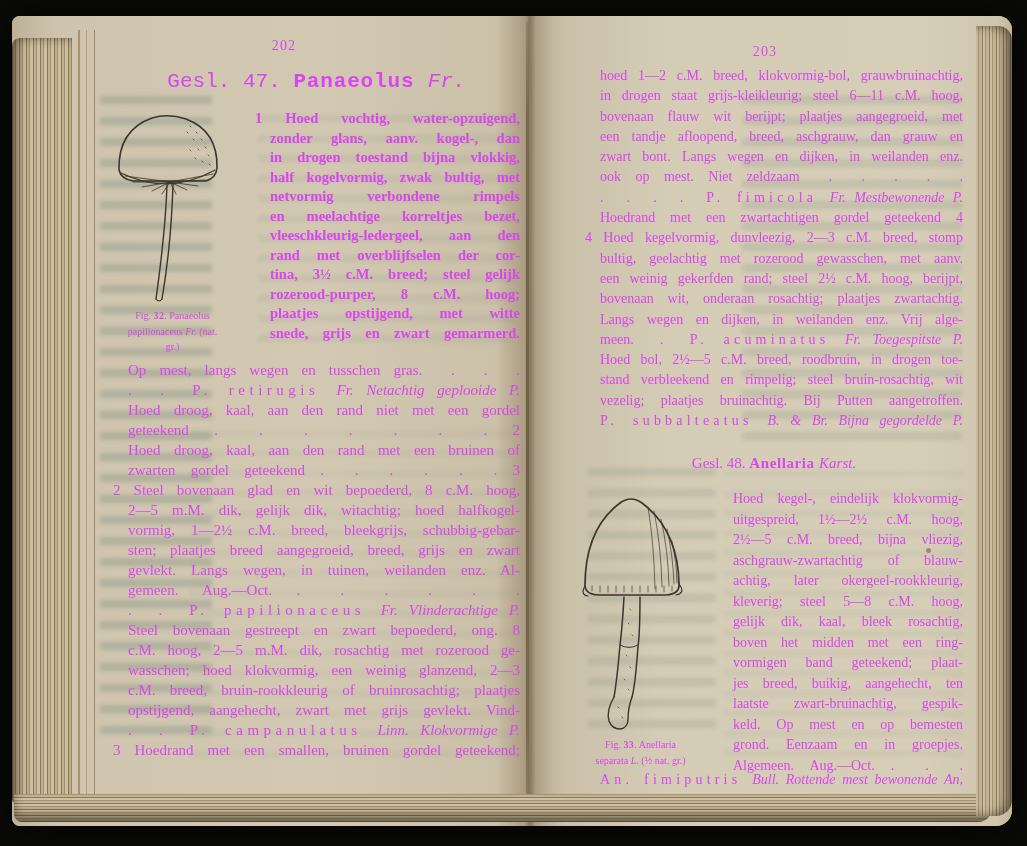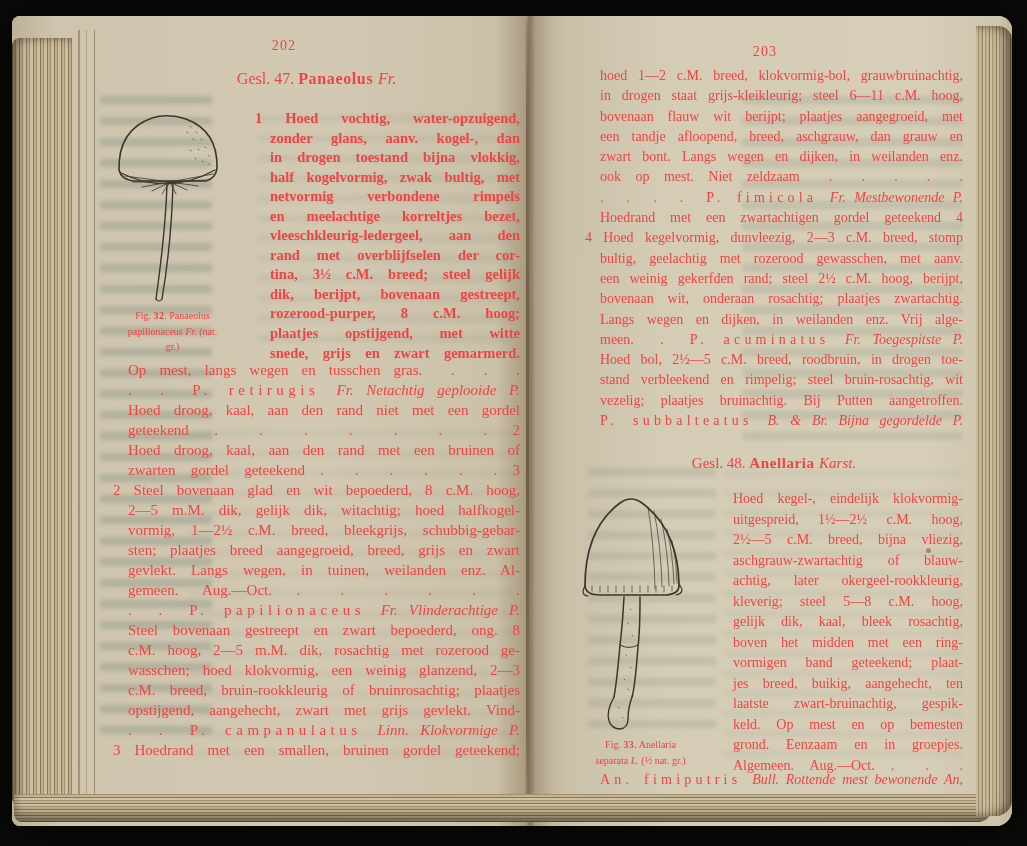--- a/index.html
+++ b/index.html
@@ -23,21 +23,21 @@
     box-shadow:inset 6px 0 10px rgba(20,12,4,.5);}
   #edge-left-lines{position:absolute;left:72px;top:30px;width:26px;height:782px;
     background:linear-gradient(90deg,transparent 0 6px,#a59272 6px 8px,transparent 8px 14px,#b3a180 14px 15px,transparent 15px 22px,#9c8a68 22px 23px,transparent 23px);}
   #edge-bottom{position:absolute;left:14px;top:794px;width:978px;height:28px;border-radius:0 0 14px 8px;
     background:repeating-linear-gradient(0deg,#8a775a 0 1px,#c2b392 1px 3px,#a6936f 3px 4px,#cfc2a4 4px 6px);
     box-shadow:inset 0 -8px 10px rgba(20,12,4,.45);}
   #edge-right{position:absolute;left:976px;top:26px;width:36px;height:790px;border-radius:0 14px 16px 0;
     background:repeating-linear-gradient(90deg,#cdbfa1 0 2px,#a6936f 2px 3px,#c2b392 3px 6px,#8f7c5e 6px 7px);
     box-shadow:inset -7px 0 10px rgba(20,12,4,.5);}
   
-  .txt{color:#ef4444;}
+  .txt{color:#d946ef;}
   .line{text-align:justify;text-align-last:justify;padding-left:15px;}
   .line.out{padding-left:0;}
   .ctr .line{text-align:center;text-align-last:center;padding-left:0;}
   .sg-i{font-style:italic;}
   .sg-b{font-weight:bold;letter-spacing:.04em;}
   .sg-s{letter-spacing:.30em;}
   .sg-d{word-spacing:1.05em;}
   .pagenum{text-align:center;letter-spacing:.08em;}
   .caption{line-height:15.5px;font-size:10px;}
   
@@ -64,21 +64,21 @@
 <div class="ghost v" style="left:100px;top:96px;width:112px;height:640px;"></div>
 <div class="ghost" style="left:258px;top:115px;width:256px;height:240px;opacity:.45;"></div>
 <div class="ghost" style="left:190px;top:430px;width:324px;height:330px;opacity:.28;"></div>
 <div class="ghost v" style="left:742px;top:96px;width:220px;height:348px;opacity:.6;"></div>
 <div class="ghost v" style="left:588px;top:468px;width:128px;height:262px;opacity:.6;"></div>
 <div class="ghost" style="left:724px;top:470px;width:238px;height:300px;opacity:.3;"></div>
 <div id="foxing"></div>
 
 <div class="abs txt pagenum" style="left:244px;top:38px;width:80px;font-size:14px;">202</div>
 
-<div class="abs txt ctr" style="left:113px;top:70px;width:407px;font-size:16px;">
+<div class="abs txt ctr" style="left:113px;top:70px;width:407px;font-size:21px;font-family:Liberation Mono, monospace;">
     <div class="line"><span class="sg-n">Gesl. 47.  </span><span class="sg-b">Panaeolus </span><span class="sg-i">Fr.</span></div>
   </div>
 
 <div class="abs" style="left:92px;top:106px;width:155px;height:202px;">
   <svg width="155" height="202" viewBox="0 0 155 202">
     <g fill="none" stroke="#3c352c" stroke-width="1.3" stroke-linecap="round">
       <path d="M27,64 Q26,24 60,12 Q76,7 94,13 Q126,25 125,62 Q124,72 114,75 L41,75 Q29,73 27,64 Z" stroke-width="1.6"></path>
       <path d="M29,67 Q76,90 123,64" stroke-width="1.1"></path>
       <path d="M78,76 L33,70 M78,76 L41,76 M78,76 L50,81 M78,76 L60,85 M78,76 L70,88 M78,76 L84,88 M78,76 L95,84 M78,76 L106,80 M78,76 L114,74 M78,76 L121,68" stroke-width="0.8"></path>
       <path d="M75,78 C74,112 70,150 64,193" stroke-width="1.4"></path>
@@ -100,21 +100,20 @@
 <div class="abs txt" style="left:255px;top:109px;width:265px;font-size:14.5px;line-height:19.55px;font-weight:bold;">
     <div class="line out"><span class="sg-n">1 Hoed vochtig, water-opzuigend,</span></div>
     <div class="line"><span class="sg-n">zonder glans, aanv. kogel-, dan</span></div>
     <div class="line"><span class="sg-n">in drogen toestand bijna vlokkig,</span></div>
     <div class="line"><span class="sg-n">half kogelvormig, zwak bultig, met</span></div>
     <div class="line"><span class="sg-n">netvormig verbondene rimpels</span></div>
     <div class="line"><span class="sg-n">en meelachtige korreltjes bezet,</span></div>
     <div class="line"><span class="sg-n">vleeschkleurig-ledergeel, aan den</span></div>
     <div class="line"><span class="sg-n">rand met overblijfselen der cor-</span></div>
     <div class="line"><span class="sg-n">tina, 3½ c.M. breed; steel gelijk</span></div>
-    <div class="line"><span class="sg-n">dik, berijpt, bovenaan gestreept,</span></div>
     <div class="line"><span class="sg-n">rozerood-purper, 8 c.M. hoog;</span></div>
     <div class="line"><span class="sg-n">plaatjes opstijgend, met witte</span></div>
     <div class="line"><span class="sg-n">snede, grijs en zwart gemarmerd.</span></div>
   </div>
 
 <div class="abs txt" style="left:113px;top:360px;width:407px;font-size:15px;line-height:20px;">
     <div class="line"><span class="sg-n">Op mest, langs wegen en tusschen gras.</span><span class="sg-d">  . . .</span></div>
     <div class="line"><span class="sg-d">. . </span><span class="sg-s">P. retirugis </span><span class="sg-i">Fr.  </span><span class="sg-i">Netachtig geplooide P.</span></div>
     <div class="line"><span class="sg-n">Hoed droog, kaal, aan den rand niet met een gordel</span></div>
     <div class="line"><span class="sg-n">geteekend .</span><span class="sg-d">  . . . . . .</span><span class="sg-n">  2</span></div>

